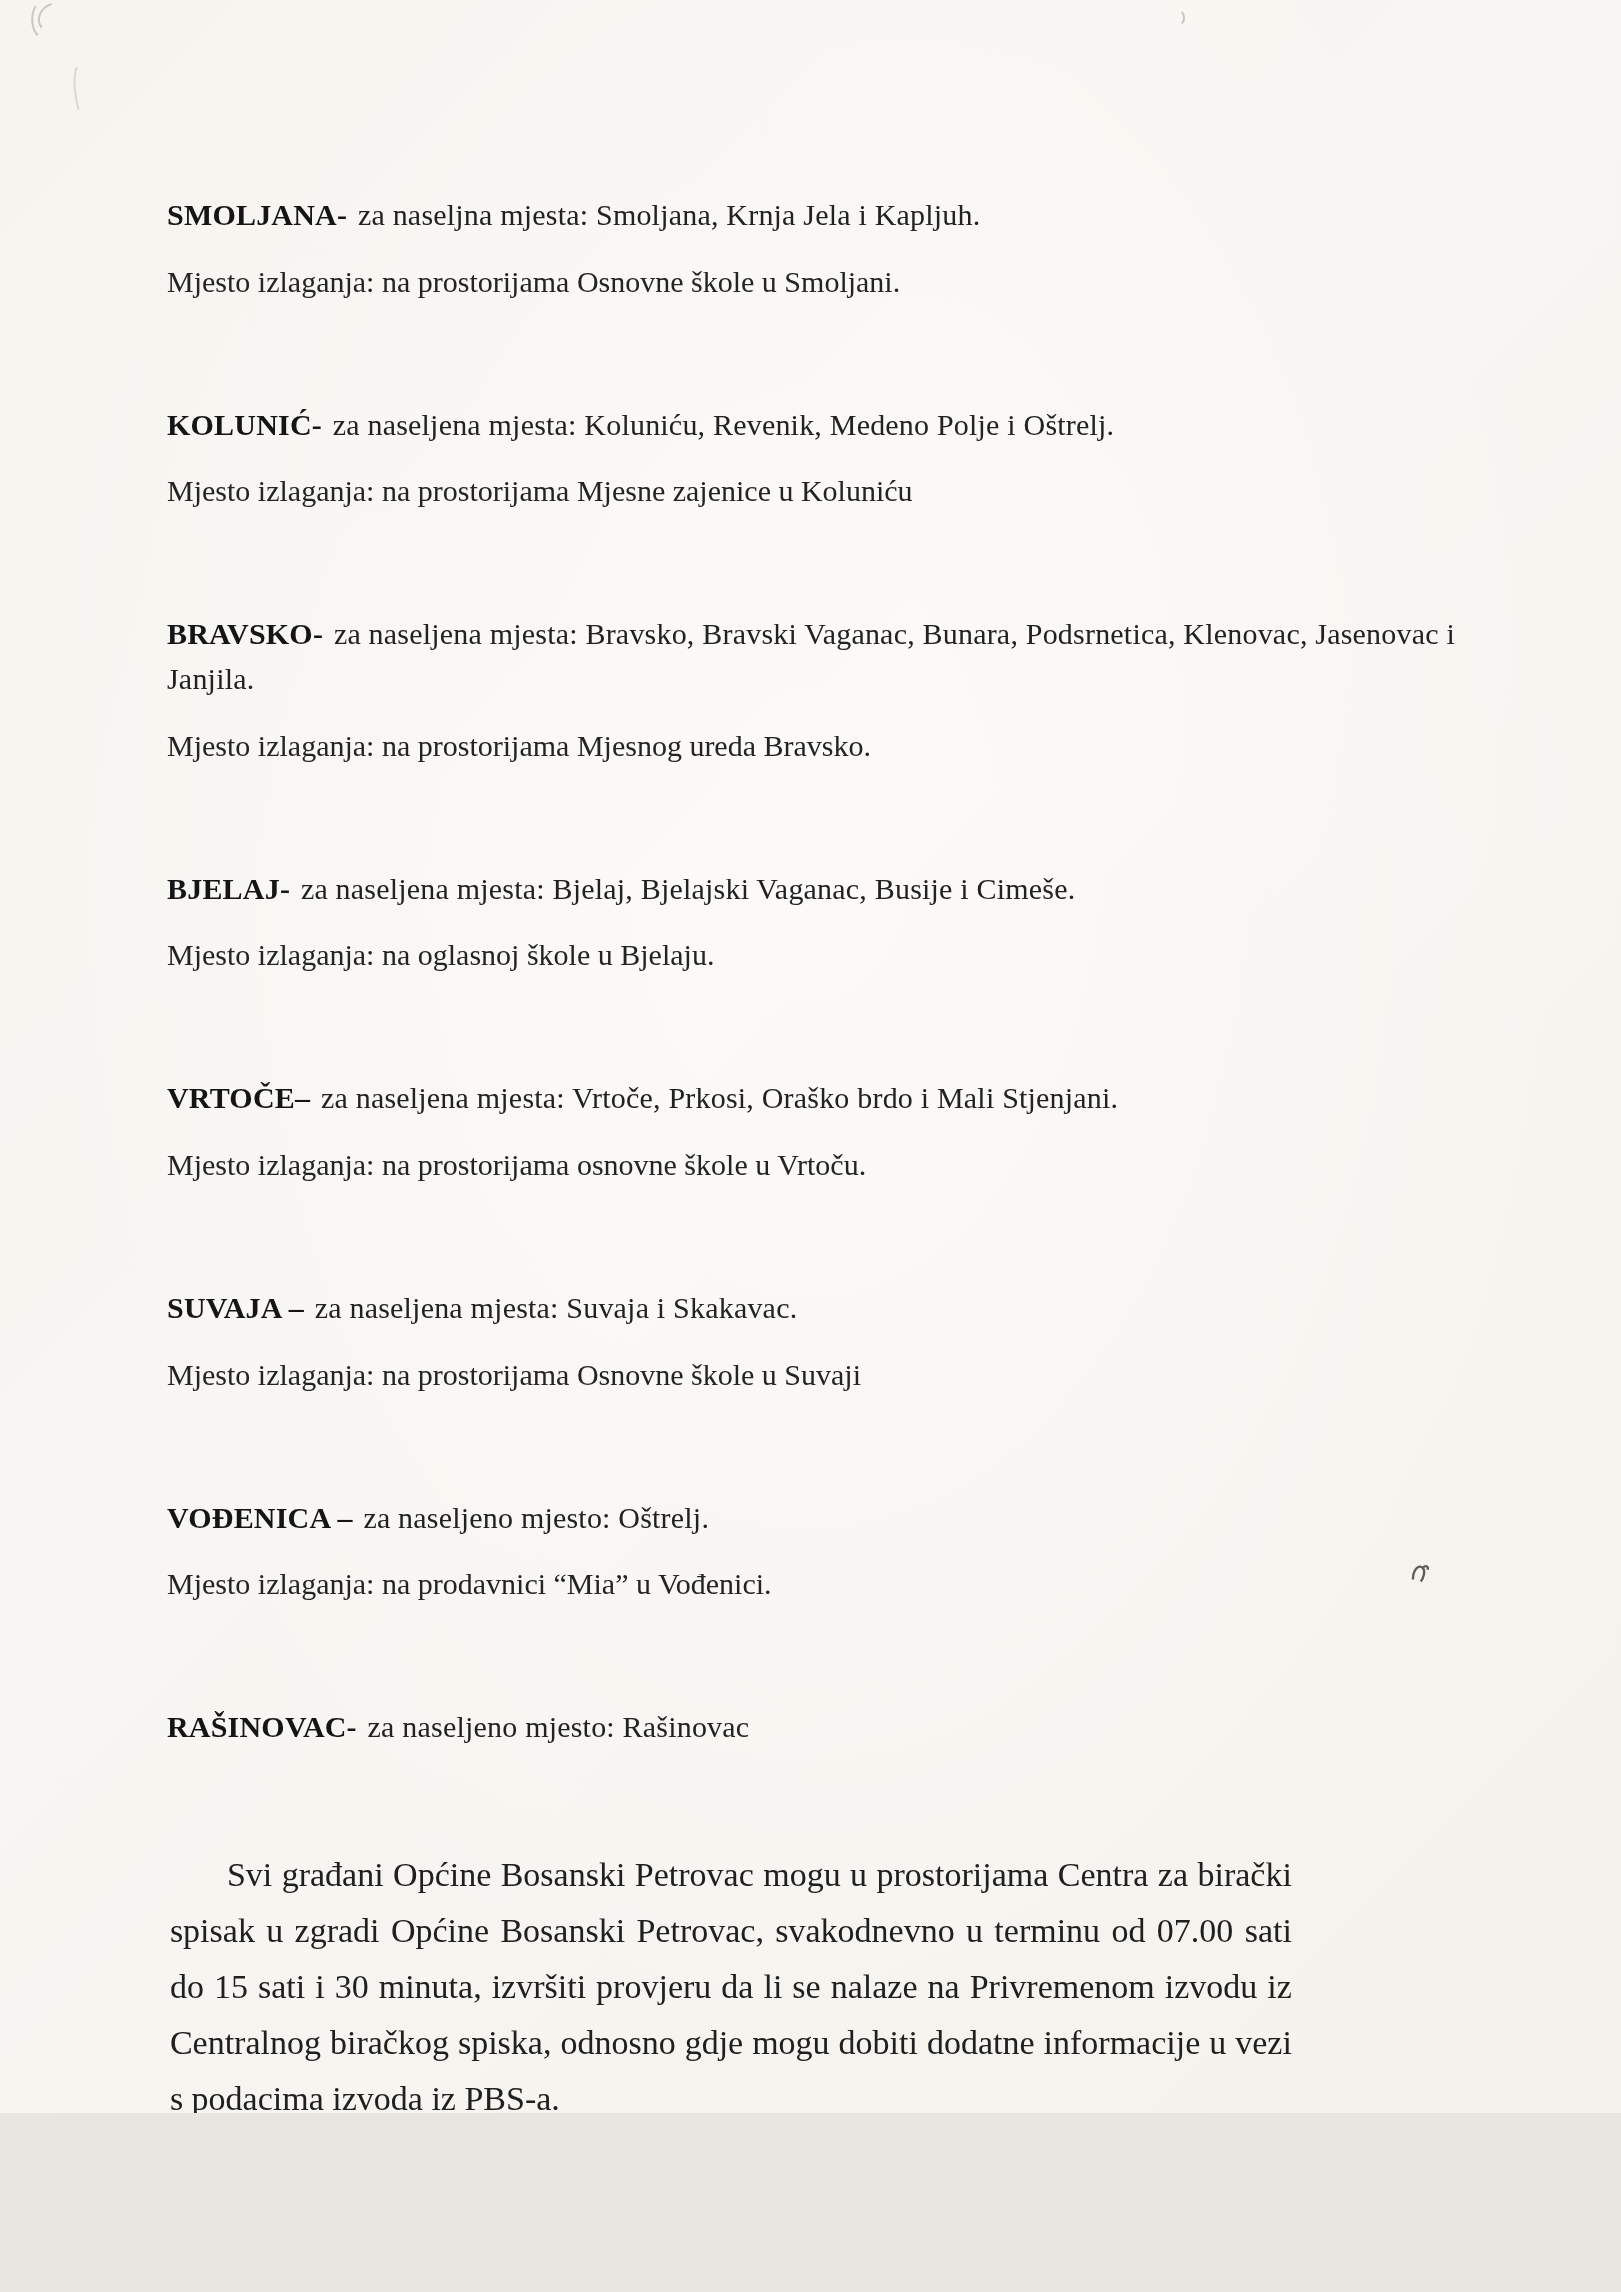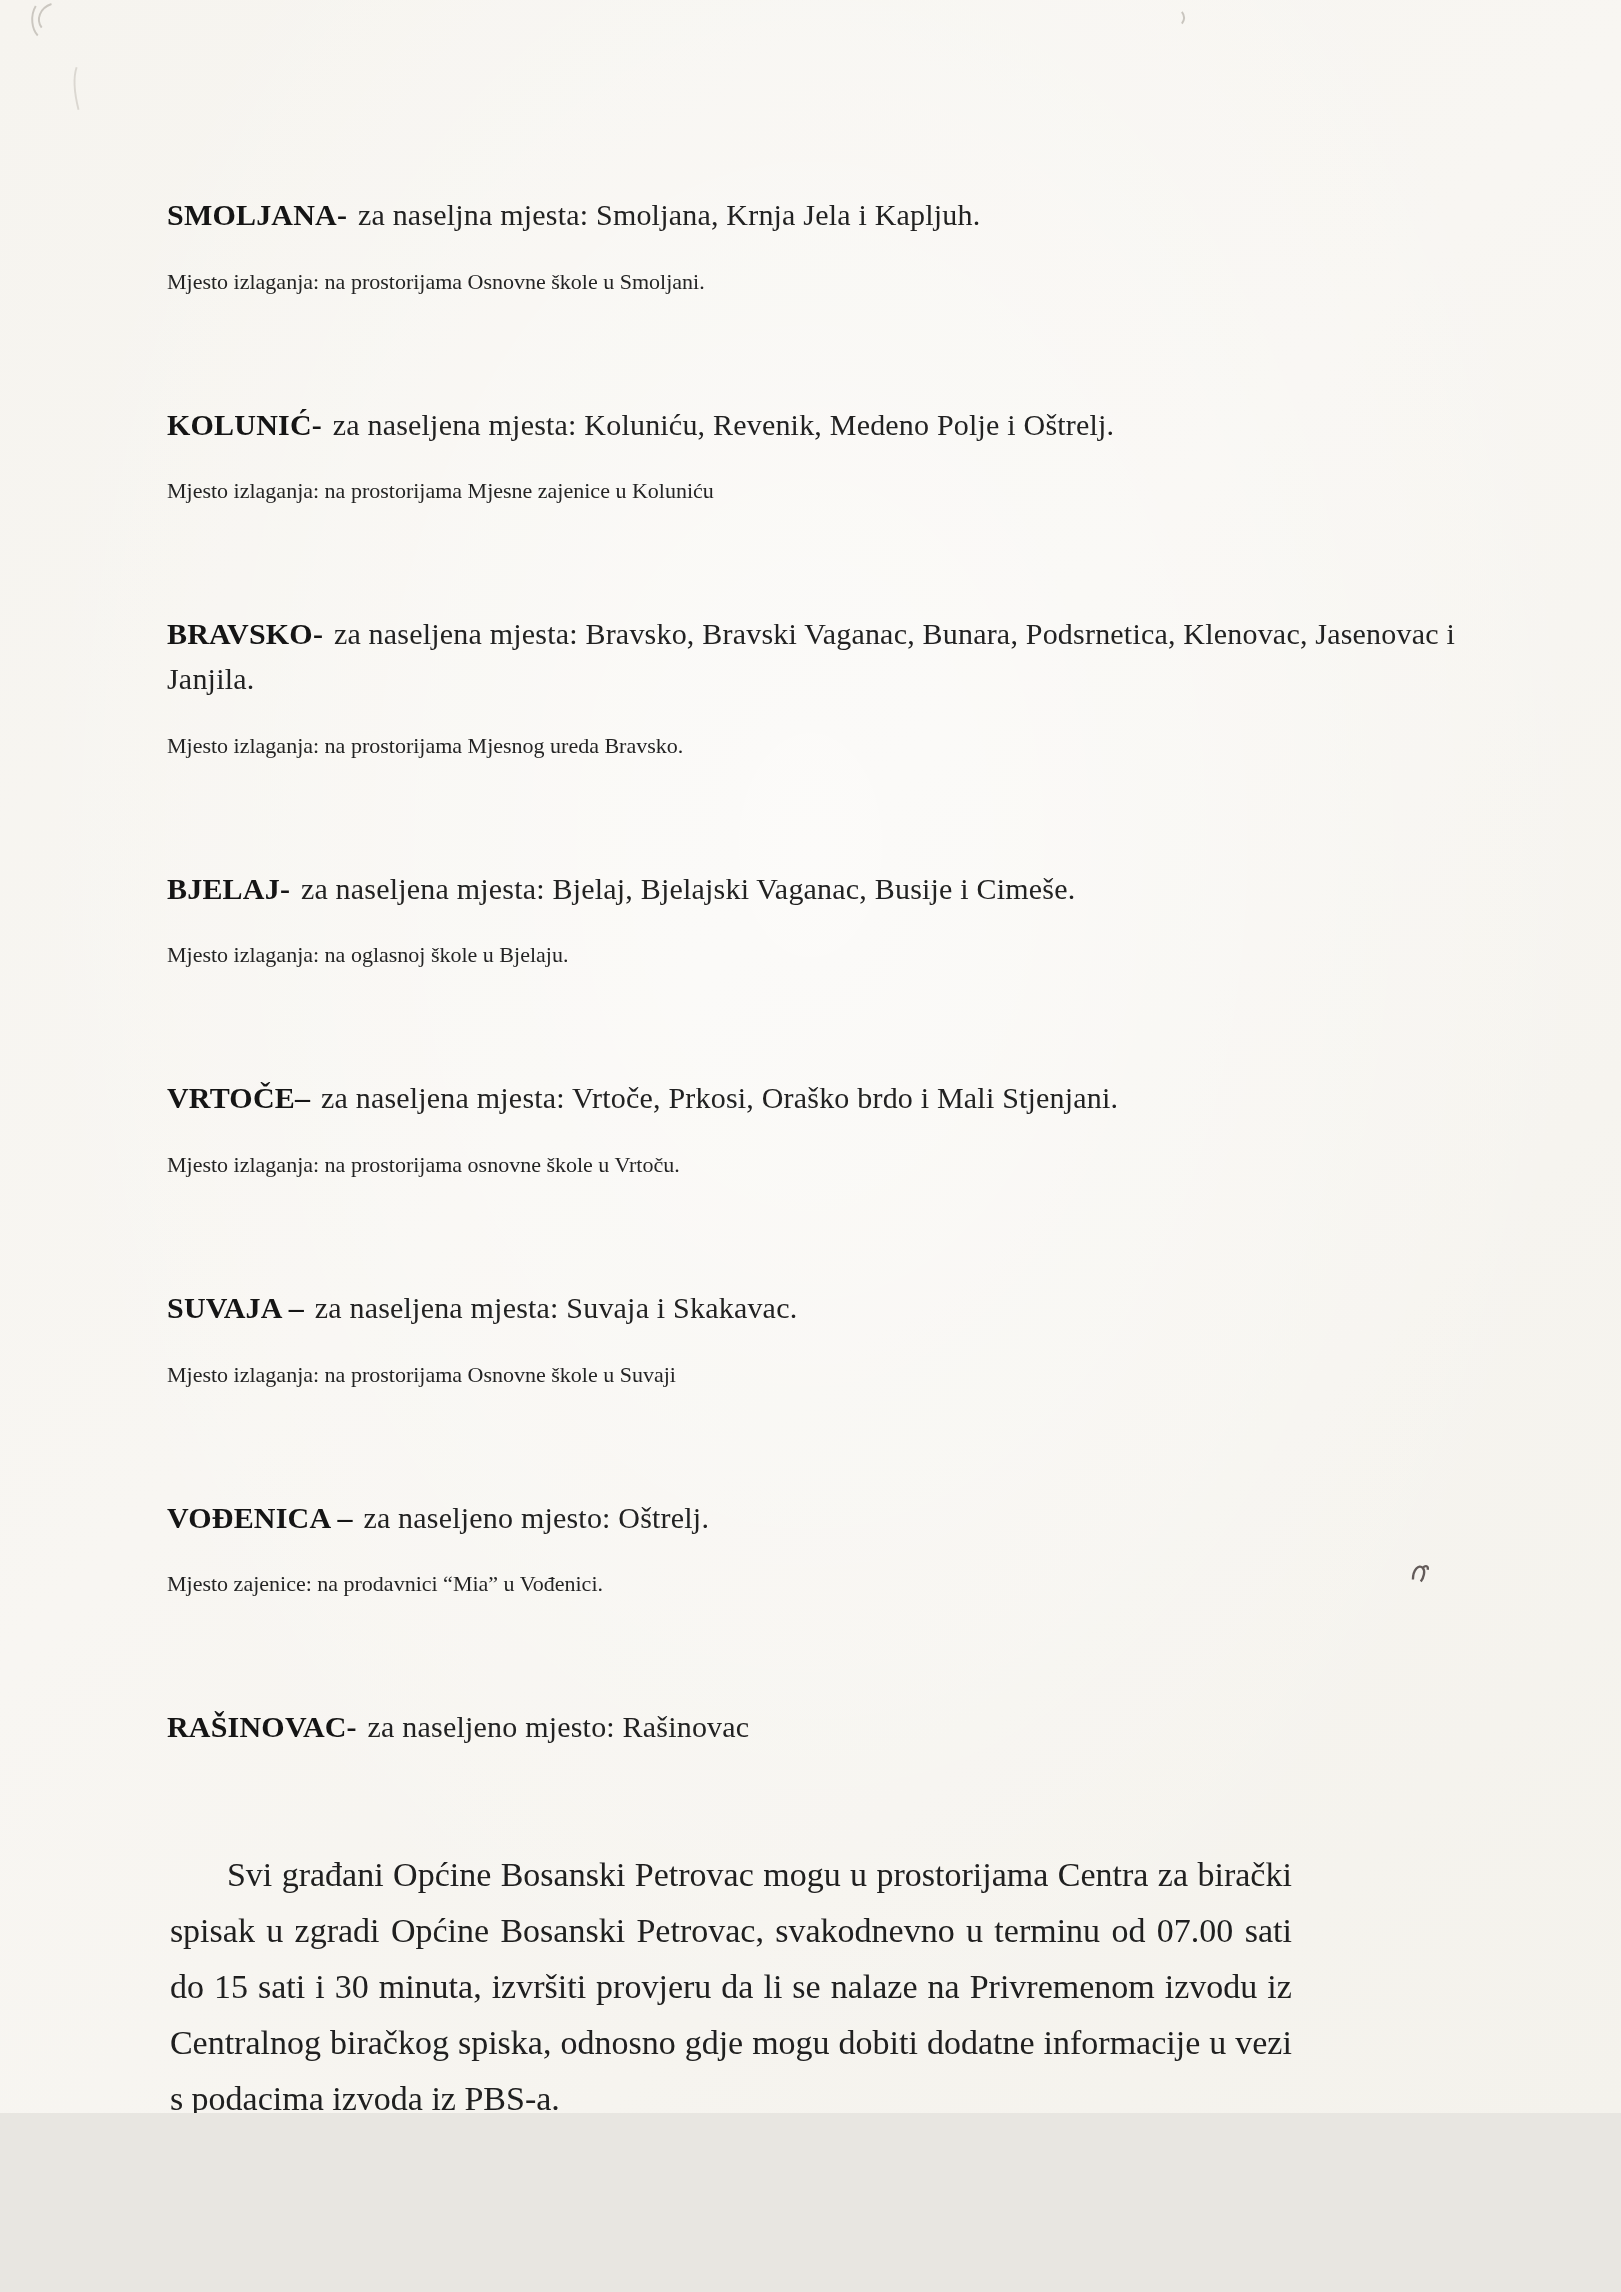--- a/index.html
+++ b/index.html
@@ -37,21 +37,21 @@
   .section .head-line .hname {
     font-weight: bold;
     color: #151515;
     margin-right: 10.8px;
   }
   .section .head-line .villages {
     color: #222;
   }
   .section .mjesto {
     margin: 21.6px 0 0 0;
-    font-size: 22px;
+    font-size: 30px;
     line-height: 45px;
     color: #242424;
   }
   .closing {
     margin: 98px 0 0 2.9px;
     width: 1122px;
     font-size: 34px;
     line-height: 56px;
     text-align: justify;
     text-indent: 57px;
@@ -113,21 +113,21 @@
       <p class="mjesto">Mjesto izlaganja: na prostorijama osnovne škole u Vrtoču.</p>
     </div>
 
     <div class="section">
       <p class="head-line"><span class="hname">SUVAJA –</span><span class="villages">za naseljena mjesta: Suvaja i Skakavac.</span></p>
       <p class="mjesto">Mjesto izlaganja: na prostorijama Osnovne škole u Suvaji</p>
     </div>
 
     <div class="section">
       <p class="head-line"><span class="hname">VOĐENICA –</span><span class="villages">za naseljeno mjesto: Oštrelj.</span></p>
-      <p class="mjesto">Mjesto zajenice: na prodavnici “Mia” u Vođenici.</p>
+      <p class="mjesto">Mjesto izlaganja: na prodavnici “Mia” u Vođenici.</p>
     </div>
 
     <div class="section">
       <p class="head-line"><span class="hname">RAŠINOVAC-</span><span class="villages">za naseljeno mjesto: Rašinovac</span></p>
     </div>
 
     <p class="closing">Svi građani Općine Bosanski Petrovac mogu u prostorijama Centra za birački spisak u zgradi Općine Bosanski Petrovac, svakodnevno u terminu od 07.00 sati do 15 sati i 30 minuta, izvršiti provjeru da li se nalaze na Privremenom izvodu iz Centralnog biračkog spiska, odnosno gdje mogu dobiti dodatne informacije u vezi s podacima izvoda iz PBS-a.</p>
 
   </div>
 </div>

